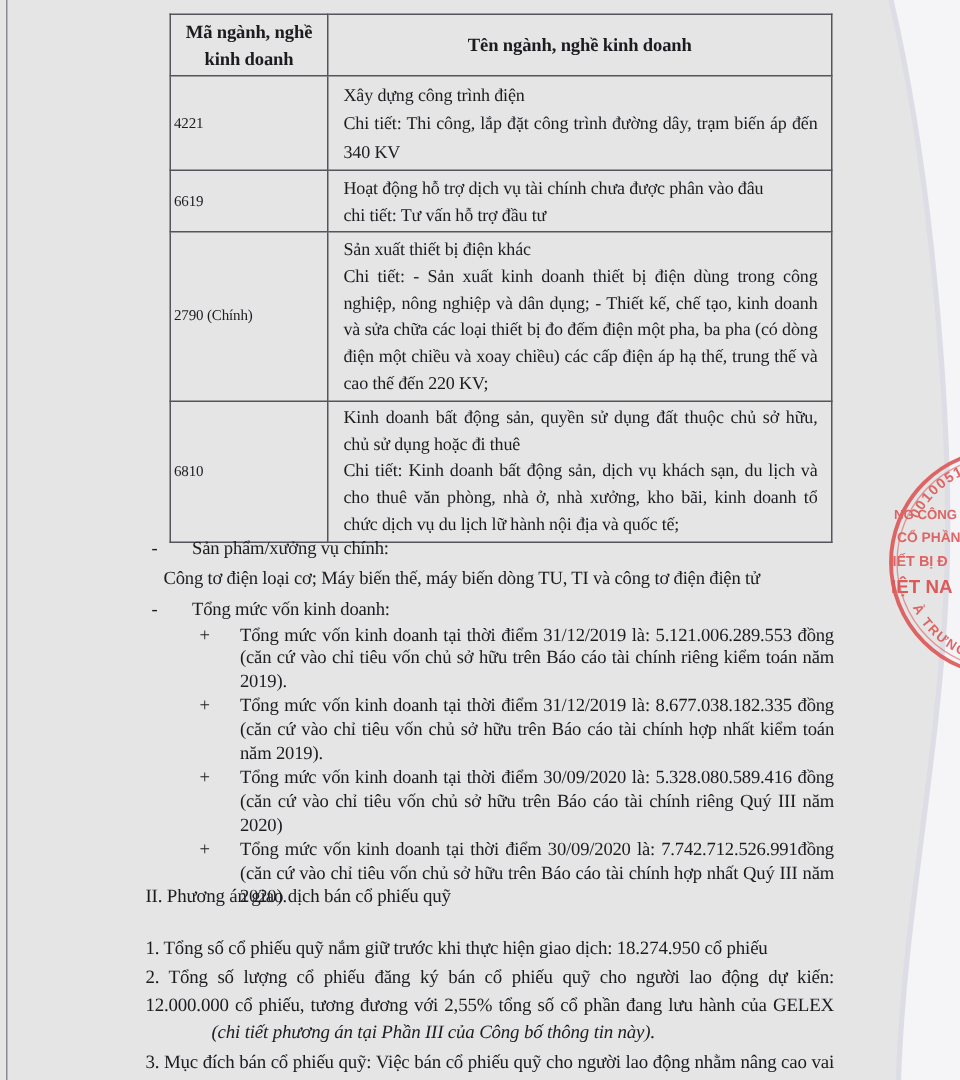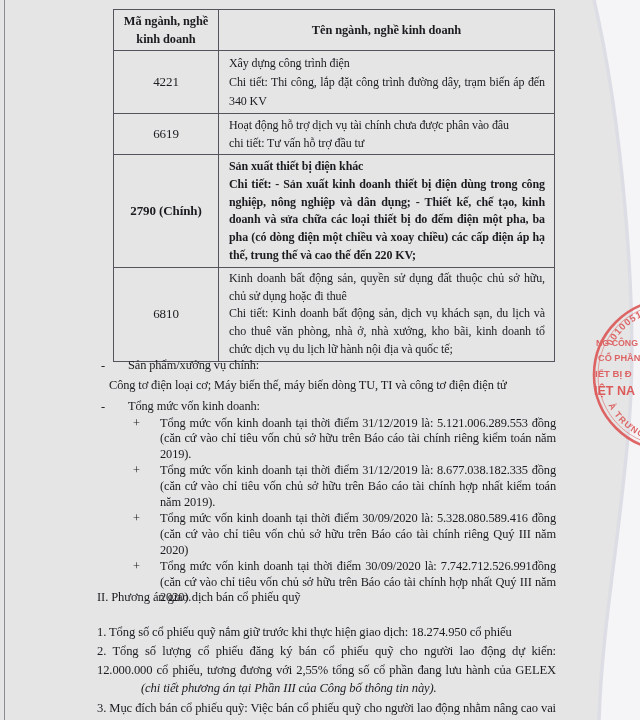--- a/index.html
+++ b/index.html
@@ -12,26 +12,26 @@
   
   .left-edge { position:absolute; left:4px; top:0; width:1px; height:720px; background:#8b8b93; }
   .edge-svg { position:absolute; left:0; top:0; z-index:1; }
   
   table.biz { position:absolute; left:113px; top:9px; width:441px; z-index:2;
     border-collapse:collapse; table-layout:fixed; font-size:12px; letter-spacing:-0.1px; }
   table.biz th, table.biz td { border:1px solid #54545c; overflow:hidden; }
   table.biz { border:1px solid #3f3f47; }
   th.h { font-weight:bold; font-size:12.4px; text-align:center; vertical-align:middle;
     line-height:18px; padding:2px 8px; height:40px; }
-  td.code { width:105px; text-align:center; vertical-align:middle; font-size:13px; padding:2px; }
+  td.code { width:105px; vertical-align:middle; font-size:10px; padding:2px; }
   td.desc { vertical-align:top; padding:3px 9px 2px 10px; }
   td.desc .nm, td.desc .dt { text-align:justify; }
   tr.r1 { height:62px; } tr.r1 td.desc { line-height:19px;margin-left:10px; }
   tr.r2 { height:39px; } tr.r2 td.desc { line-height:18px; padding-top:2px; }
-  tr.r3 { height:110px; } tr.r3 td { font-weight:bold; } tr.r3 td.desc { line-height:17.8px; }
+  tr.r3 { height:110px; } tr.r3 td { font-weight:normal; } tr.r3 td.desc { line-height:17.8px; }
   tr.r4 { height:92px; } tr.r4 td.desc { line-height:17.8px; padding-top:2px; }
   
   .bullets { position:absolute; left:97px; top:355px; width:459px; z-index:2;
     font-size:12.4px; letter-spacing:-0.12px; }
   .drow { display:flex; line-height:20px; }
   .dash { width:31px; padding-left:4px; }
   .dtext { flex:1; }
   .indent { margin-left:12px; line-height:20.5px;font-family:Liberation Serif, serif; }
   .prow { display:flex; margin-left:36px; line-height:15.9px; }
   .plus { width:27px; }

